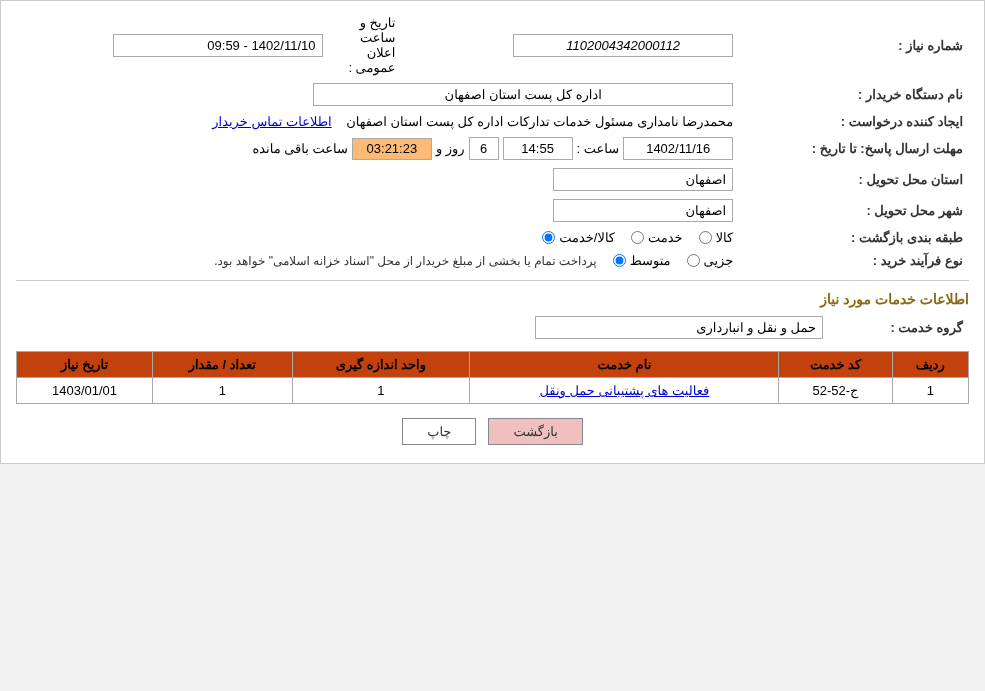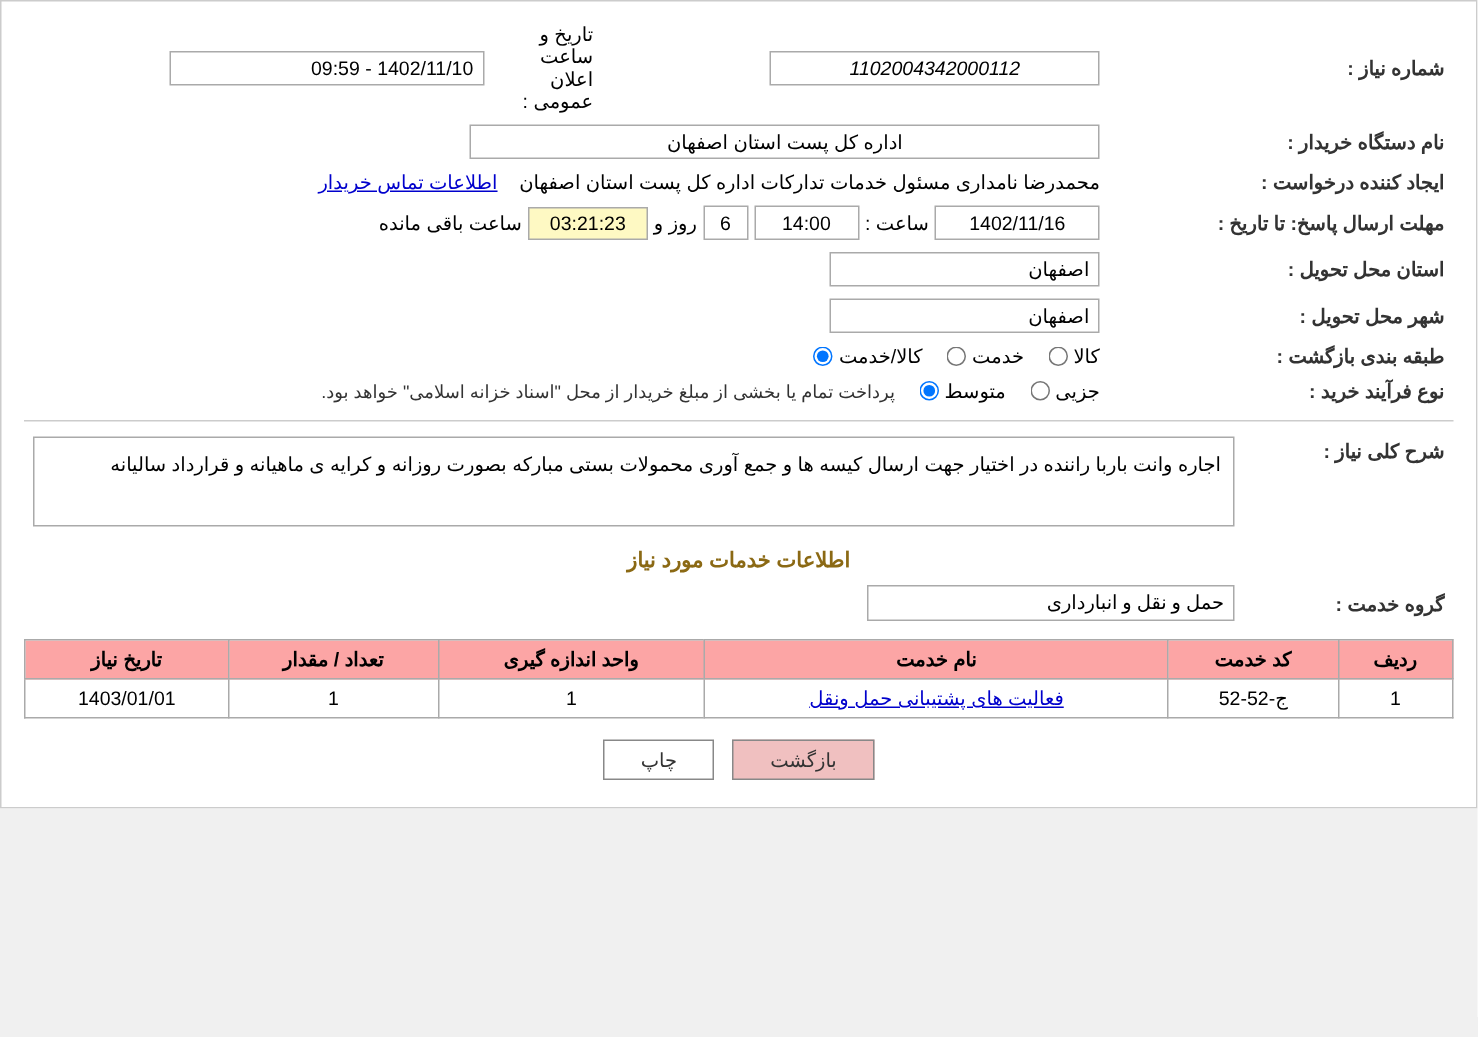--- a/index.html
+++ b/index.html
@@ -58,21 +58,20 @@
     .link-blue {
       color: #0000cc;
       text-decoration: underline;
       cursor: pointer;
     }
     .section-title {
       color: #8B6914;
       font-weight: bold;
       font-size: 14px;
       margin: 10px 0 5px 0;
-      text-align: center;
     }
     .radio-group {
       display: flex;
       gap: 16px;
       align-items: center;
       direction: rtl;
     }
     .radio-item {
       display: flex;
       align-items: center;
@@ -95,21 +94,21 @@
       text-align: right;
       direction: rtl;
       line-height: 1.6;
     }
     .services-table {
       width: 100%;
       border-collapse: collapse;
       margin: 8px 0;
     }
     .services-table th {
-      background: #fca5a5;
+      background: #c2410c;
       border: 1px solid #aaa;
       padding: 5px 8px;
       text-align: center;
       font-weight: bold;
     }
     .services-table td {
       border: 1px solid #aaa;
       padding: 5px 8px;
       text-align: center;
     }
@@ -162,21 +161,21 @@
       overflow: hidden;
     }
     .row-flex {
       display: flex;
       align-items: center;
       gap: 4px;
       direction: rtl;
     }
     .countdown-box {
       border: 1px solid #aaa;
-      background: #fef9c3;
+      background: #fdba74;
       padding: 2px 1px;
       display: inline-block;
     }
   </style>
 </head>
 <body>
 
 <div class="page-wrapper">
   <div class="page-inner">
     <div class="content">
@@ -209,21 +208,21 @@
             <span class="link-blue">اطلاعات تماس خریدار</span>
           </td>
         </tr>
 
         <tr>
           <td class="label-cell">مهلت ارسال پاسخ: تا تاریخ :</td>
           <td class="value-cell" colspan="3">
             <div class="row-flex">
               <span class="input-box" style="width:110px; display:inline-block; text-align:center;">1402/11/16</span>
               <span>ساعت :</span>
-              <span class="input-box" style="width:70px; display:inline-block; text-align:center;">14:00</span>
+              <span class="input-box" style="width:70px; display:inline-block; text-align:center;">14:55</span>
               <span class="input-box" style="width:30px; display:inline-block; text-align:center;">6</span>
               <span>روز و</span>
               <span class="input-box countdown-box" style="width:80px; display:inline-block; text-align:center;">03:21:23</span>
               <span>ساعت باقی مانده</span>
             </div>
           </td>
         </tr>
 
         <tr>
           <td class="label-cell">استان محل تحویل :</td>
@@ -273,39 +272,29 @@
               </div>
               <span style="color:#333; font-size:12px;">پرداخت تمام یا بخشی از مبلغ خریدار از محل "اسناد خزانه اسلامی" خواهد بود.</span>
             </div>
           </td>
         </tr>
       </tbody>
         </table>
 
       <hr class="divider-line">
 
-      <table class="info-table">
-        <tbody>
-            <tr>
-          <td class="label-cell" style="vertical-align:top; padding-top:6px;">شرح کلی نیاز :</td>
-          <td class="value-cell">
-            <div class="sharh-box">اجاره وانت باربا راننده در اختیار جهت ارسال کیسه ها و جمع آوری محمولات بستی مبارکه بصورت روزانه و کرایه ی ماهیانه و قرارداد سالیانه</div>
-          </td>
-        </tr>
-      </tbody>
-        </table>
 
       <div class="section-title">اطلاعات خدمات مورد نیاز</div>
 
       <table class="info-table" style="margin-bottom:4px;">
         <tbody>
             <tr>
           <td class="label-cell">گروه خدمت :</td>
           <td class="value-cell">
-            <span class="input-box" style="width:245px; display:inline-block;font-family:Liberation Serif, serif;">حمل و نقل و انبارداری</span>
+            <span class="input-box" style="width:288px; display:inline-block;">حمل و نقل و انبارداری</span>
           </td>
         </tr>
       </tbody>
         </table>
 
       <table class="services-table">
         <thead>
           <tr>
             <th>ردیف</th>
             <th>کد خدمت</th>

